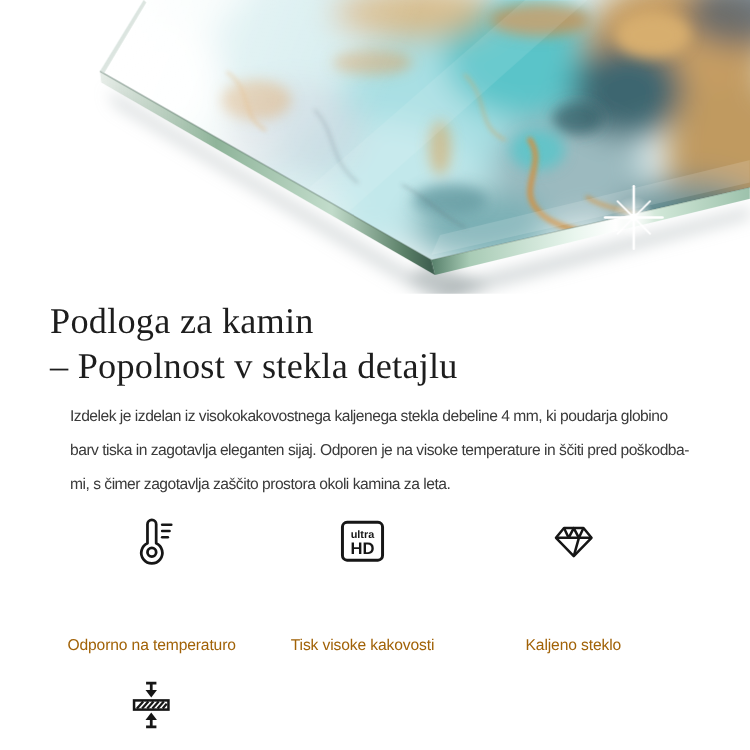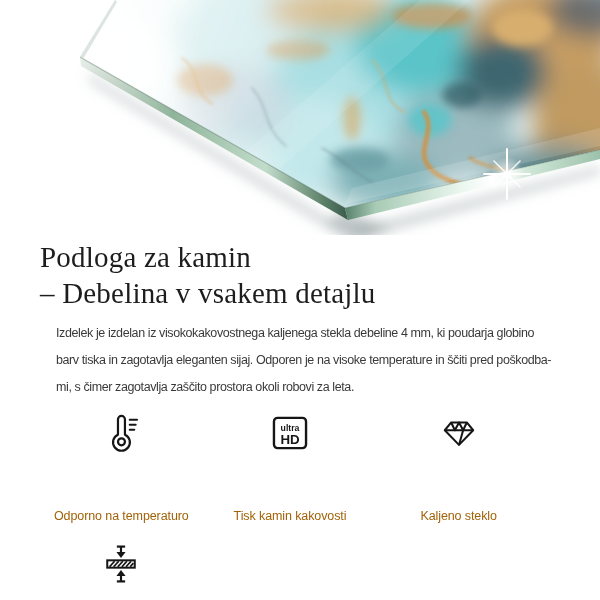--- a/index.html
+++ b/index.html
@@ -148,27 +148,27 @@
           <line x1="520" y1="161" x2="494" y2="187" stroke-width="1.5" opacity="0.9"></line>
         </g>
         <circle cx="507" cy="174" r="3" fill="#ffffff"></circle>
       </g>
     </svg>
   </div>
 
   <div class="content">
     <h1 class="title">
       <span>Podloga za kamin</span>
-      <span>– Debelina v vsakem detajlu</span>
+      <span>– Popolnost v stekla detajlu</span>
     </h1>
 
     <p class="desc">
       <span>Izdelek je izdelan iz visokokakovostnega kaljenega stekla debeline 4 mm, ki poudarja globino</span>
       <span>barv tiska in zagotavlja eleganten sijaj. Odporen je na visoke temperature in ščiti pred poškodba-</span>
-      <span>mi, s čimer zagotavlja zaščito prostora okoli robovi za leta.</span>
+      <span>mi, s čimer zagotavlja zaščito prostora okoli kamina za leta.</span>
     </p>
 
     <div class="features">
 
       <div class="feature">
         <div class="icon">
           <svg width="44" height="44" viewBox="0 0 48 48" fill="none" stroke="#161616">
             <path d="M20.7 9.2 a3.8 3.8 0 0 1 7.6 0 V25.8 a9.2 9.2 0 1 1 -7.6 0 Z" stroke-width="2.4" stroke-linejoin="round"></path>
             <circle cx="24.5" cy="33.6" r="3.8" stroke-width="2.4"></circle>
             <g stroke-width="2.2" stroke-linecap="round">
@@ -182,21 +182,21 @@
       </div>
 
       <div class="feature">
         <div class="icon">
           <svg width="44" height="44" viewBox="0 0 48 48">
             <rect x="6.5" y="7.5" width="35" height="33" rx="4" fill="none" stroke="#161616" stroke-width="2.6"></rect>
             <text x="24" y="21.5" text-anchor="middle" font-family="Liberation Sans, sans-serif" font-size="9.5" font-weight="700" fill="#161616">ultra</text>
             <text x="24" y="35.5" text-anchor="middle" font-family="Liberation Sans, sans-serif" font-size="14.5" font-weight="700" fill="#161616">HD</text>
           </svg>
         </div>
-        <div class="label">Tisk kamin kakovosti</div>
+        <div class="label">Tisk visoke kakovosti</div>
       </div>
 
 
       <div class="feature">
         <div class="icon">
           <svg width="44" height="44" viewBox="0 0 48 48" fill="none" stroke="#161616" stroke-width="2.2" stroke-linejoin="round">
             <path d="M15.5 12.5 H32.5 L39.5 21 L24 37 L8.5 21 Z"></path>
             <line x1="8.5" y1="21" x2="39.5" y2="21"></line>
             <polyline points="15.5,12.5 19.5,21 24,12.5 28.5,21 32.5,12.5"></polyline>
             <line x1="24" y1="37" x2="28.5" y2="21"></line>

